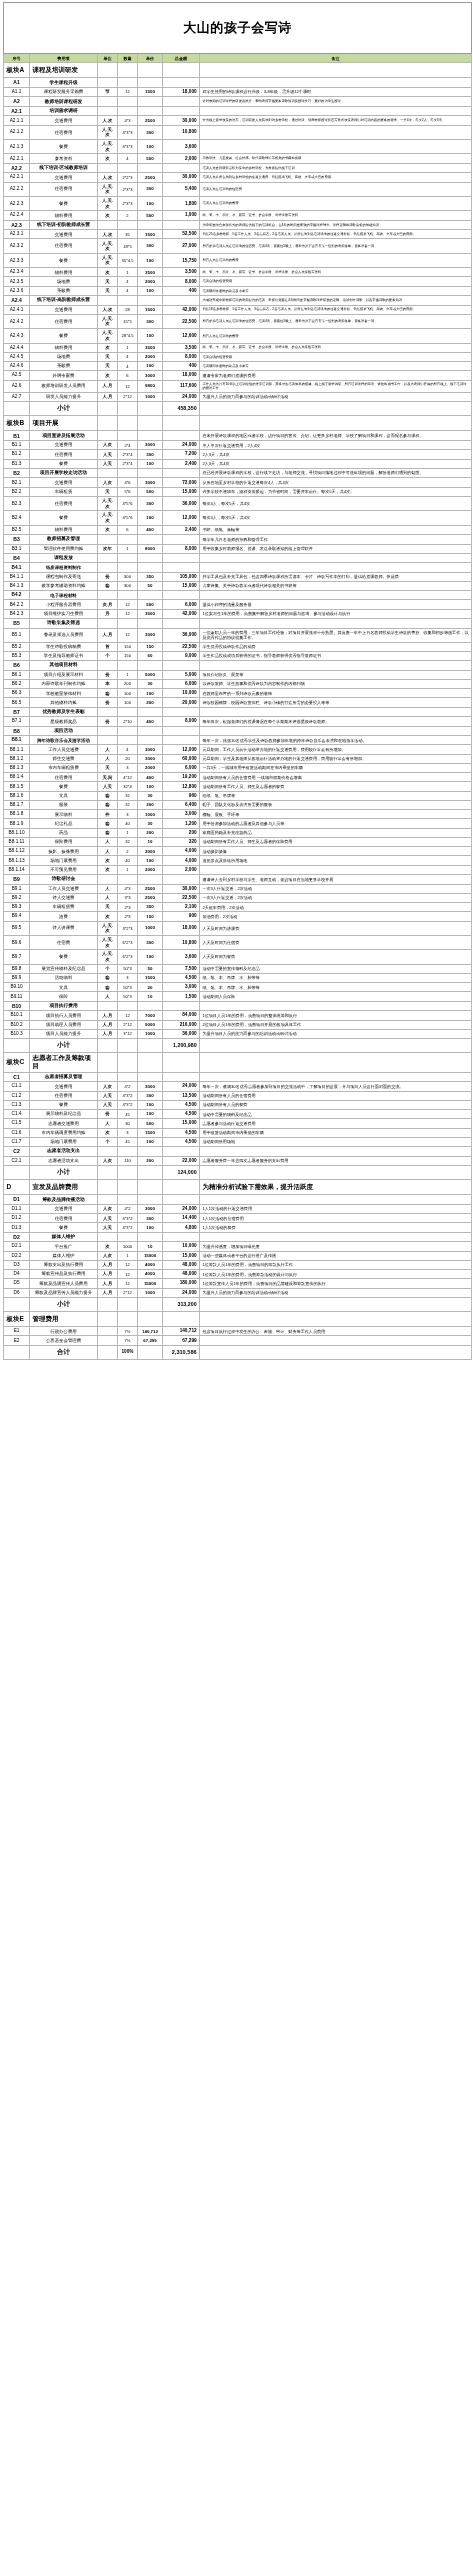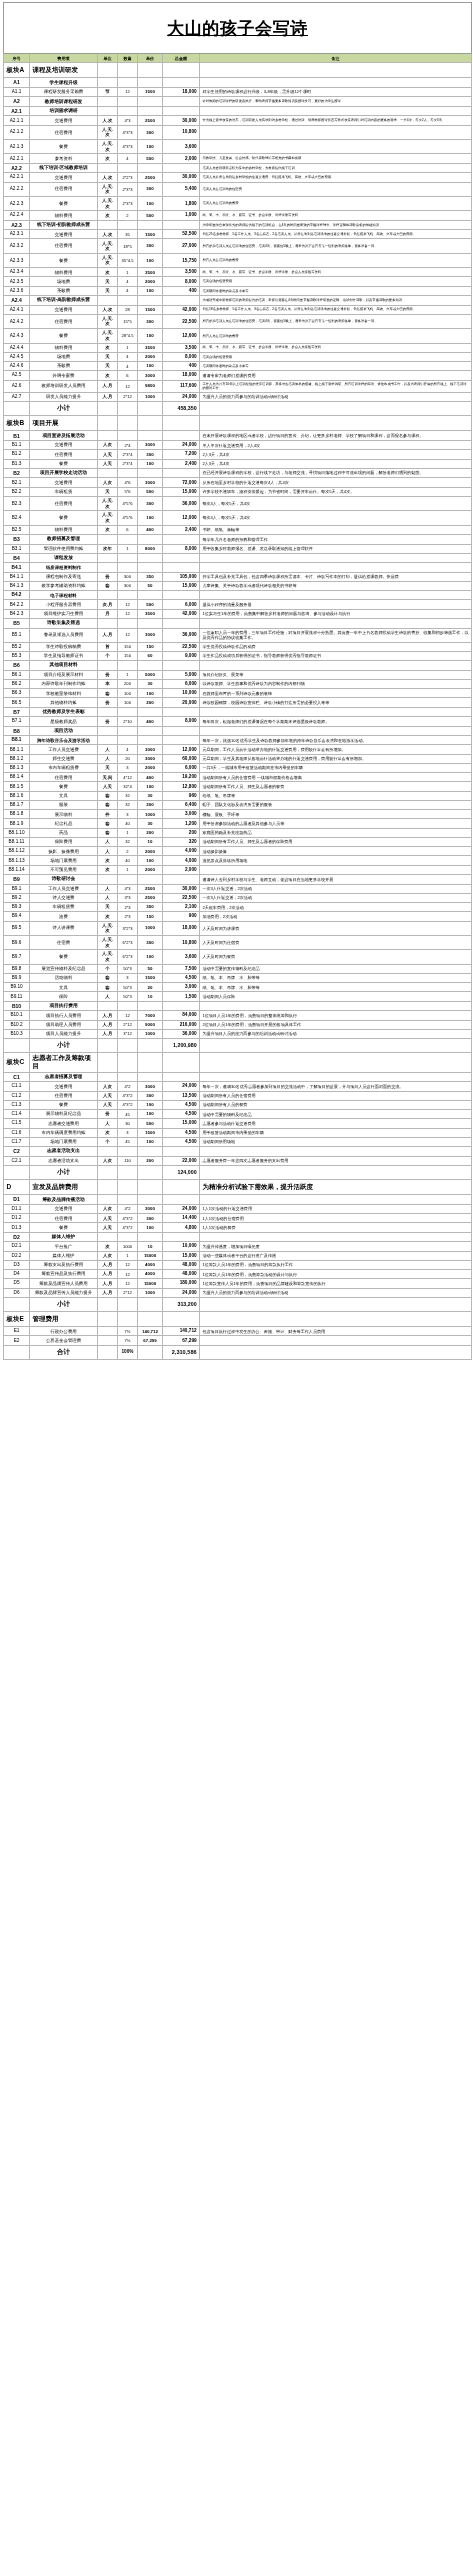--- a/index.html
+++ b/index.html
@@ -36,24 +36,23 @@
     vertical-align: middle;
     color: #000;
     overflow: hidden;
   }
   .title-row td {
     border: 0.6px solid #9a9a9a;
     height: 51px;
     text-align: center;
     vertical-align: middle;
     background: #ffffff;
-    font-size: 17px;
+    font-size: 13px;
     font-weight: bold;
     letter-spacing: 0.6px;
-    text-decoration: underline;
   }
   
   tr.band td {
     background: #ffffff;
     font-weight: bold;
     font-size: 6.5px;
     height: 15.4px;
   }
   tr.band td.no { text-align: left; padding-left: 2.4px; }
   tr.band td.item { text-align: left; padding-left: 2.4px; }

